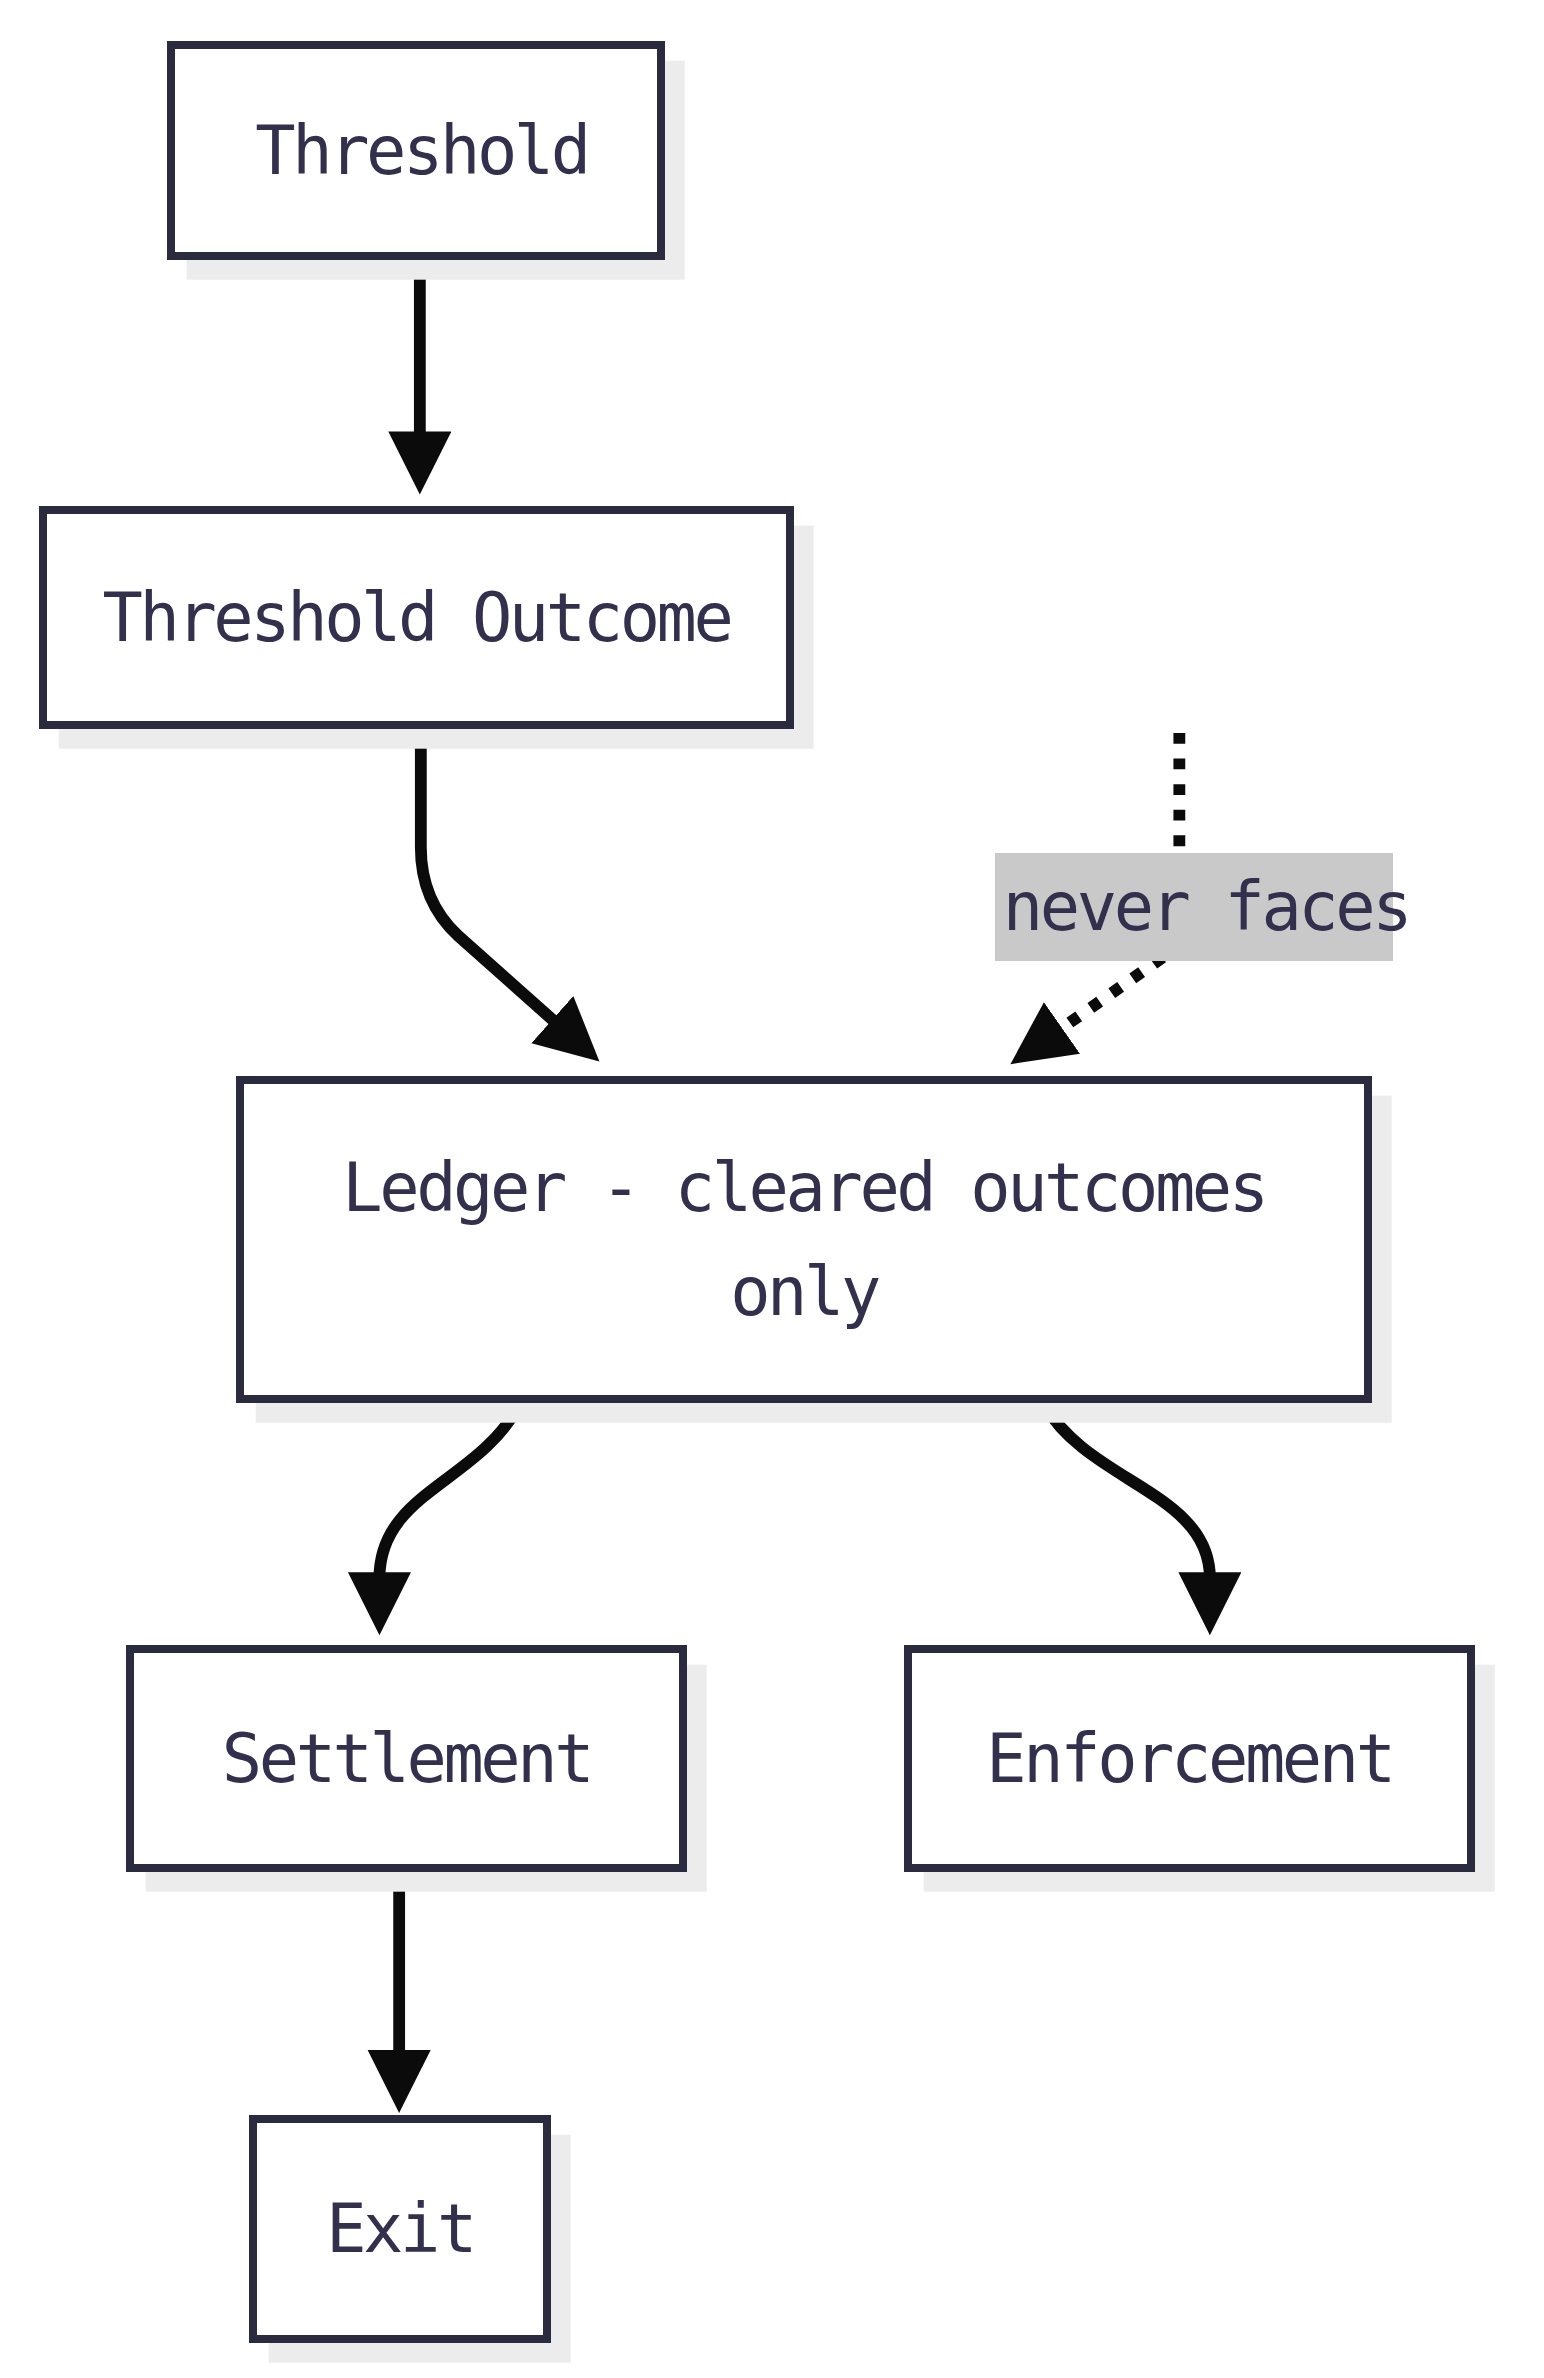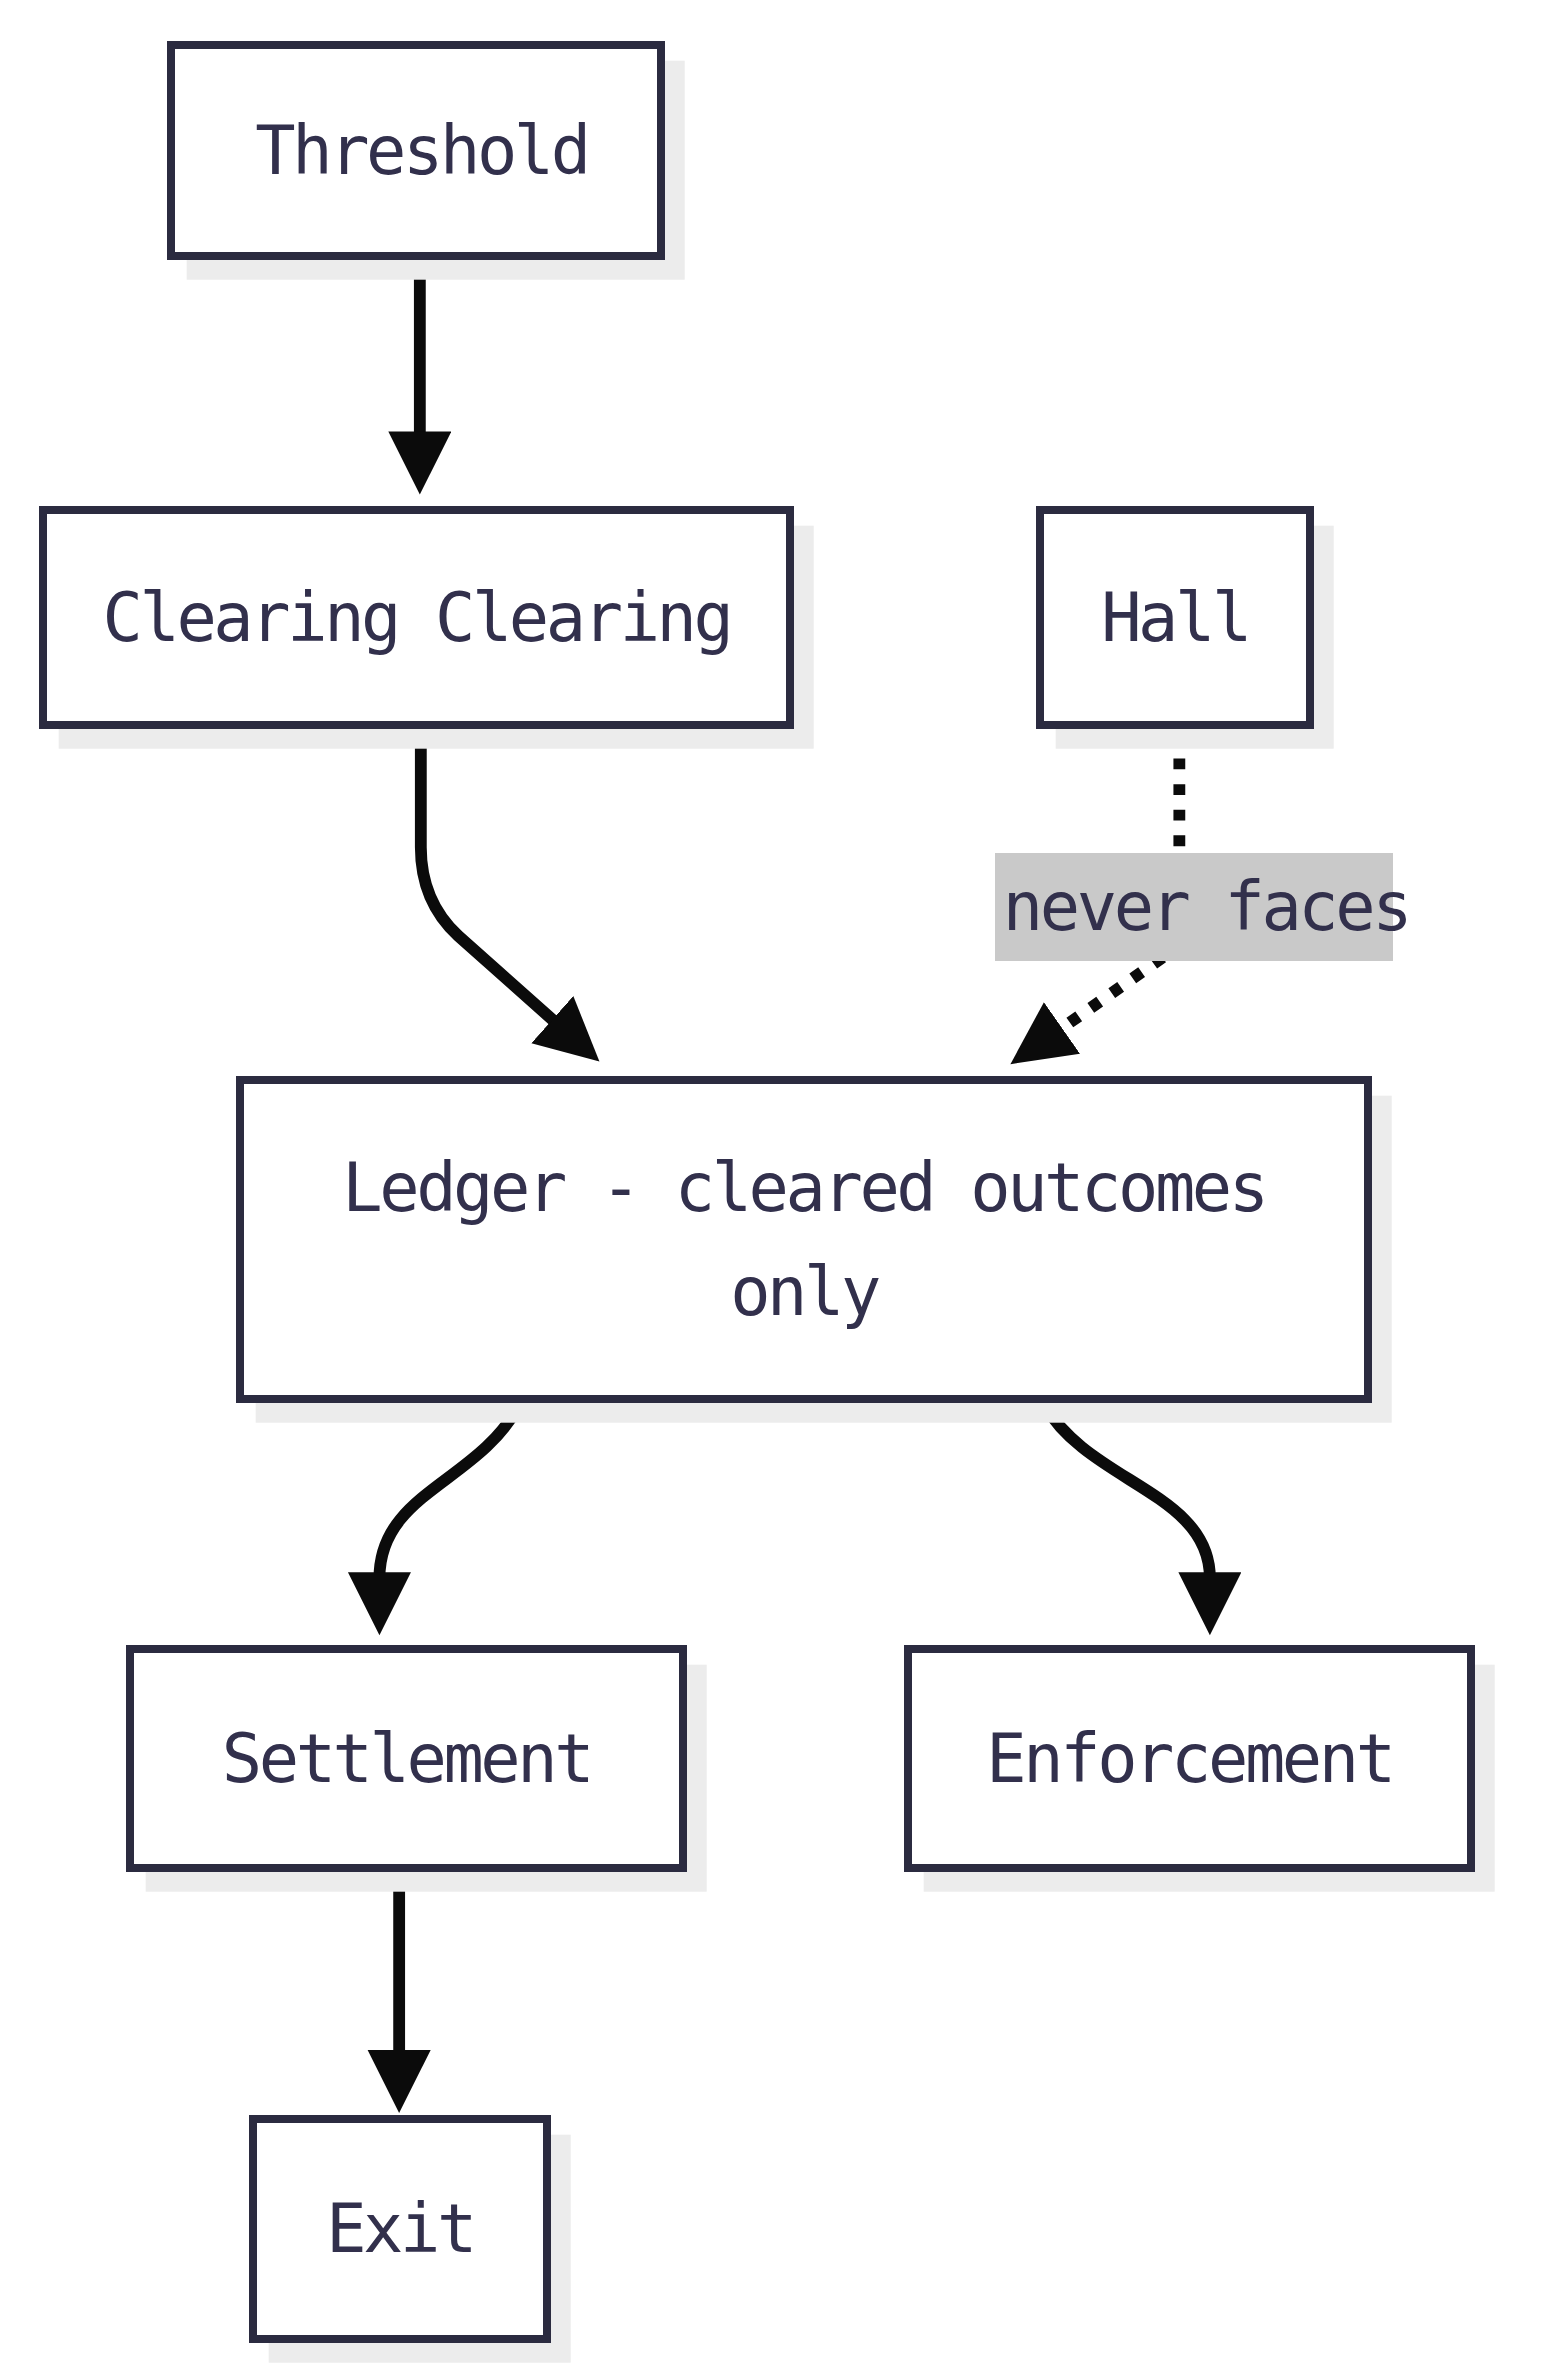--- a/index.html
+++ b/index.html
@@ -102,26 +102,23 @@
     <path class="edge" d="M 1060 1426 C 1105 1505 1228 1515 1228 1602" marker-end="url(#arrow)"></path>
 
     <path class="edge" d="M 405 1900 L 405 2087" marker-end="url(#arrow)"></path>
   </svg>
 
   <div class="node n-threshold">
     <span>Threshold</span>
   </div>
 
   <div class="node n-clearing">
-    <span>Clearing Clearing</span>
+    <span>Threshold Outcome</span>
   </div>
 
-  <div class="node n-hall">
-    <span>Hall</span>
-  </div>
 
   <div class="node n-settlement">
     <span>Settlement</span>
   </div>
 
   <div class="node n-ledger">
     <span class="multiline"><span>Ledger - cleared outcomes</span><br><span>only</span></span>
   </div>
 
   <div class="node n-exit">

